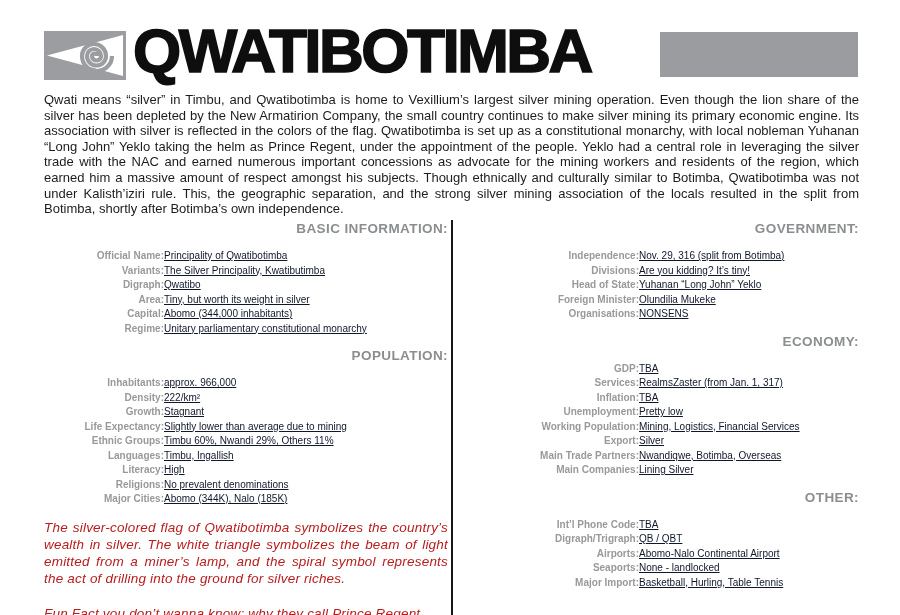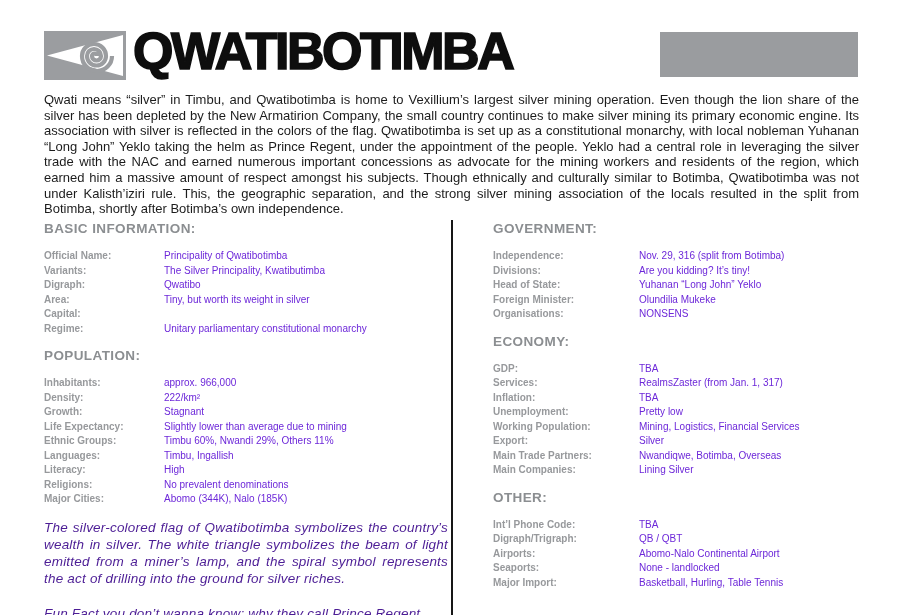--- a/index.html
+++ b/index.html
@@ -5,44 +5,44 @@
   html,body{margin:0;padding:0;background:#ffffff;}
   .page{
     position:relative;width:900px;height:615px;overflow:hidden;background:#ffffff;
     font-family:"Liberation Sans", sans-serif;color:#1c1c1c;
   }
   
   .flag{position:absolute;left:44px;top:31px;width:82px;height:49px;}
   .flag svg{display:block;}
   .page-title{
     position:absolute;left:133px;top:20px;margin:0;
-    font-size:52px;line-height:62px;font-weight:bold;letter-spacing:-2.5px;
+    font-size:62px;line-height:62px;font-weight:bold;letter-spacing:-2.5px;
     color:#0e0e0e;-webkit-text-stroke:1.6px #0e0e0e;white-space:nowrap;
   }
   .banner{position:absolute;left:660px;top:32px;width:198px;height:45px;background:#9a9c9f;}
   
   .intro{
     position:absolute;left:44px;top:92px;width:815px;margin:0;
     font-size:13px;line-height:15.6px;text-align:justify;color:#1c1c1c;
   }
   
   .col{position:absolute;top:221px;}
   .col-left{left:44px;width:404px;--lw:120px;}
   .col-right{left:493px;width:366px;--lw:146px;}
   .divider{position:absolute;left:451px;top:220px;width:2px;height:395px;background:#171717;}
-  .section{margin:0 0 12px 0;}
+  .section{margin:0 0 12px 0;text-align:right;}
   .section-heading{
     margin:0 0 13px 0;font-size:13.5px;font-weight:bold;color:#8b8e91;letter-spacing:.4px;
   }
   .row{display:flex;white-space:nowrap;font-size:10px;line-height:14.5px;}
   .row .lbl{flex:0 0 var(--lw);font-weight:bold;color:#97999c;}
-  .row .val{color:#6d28d9;}
+  .row .val{color:#0f172a;text-decoration:underline;}
   .note{
     margin:11px 0 0 0;font-size:13.5px;line-height:17.3px;font-style:italic;
-    color:#4c1d95;letter-spacing:.2px;
+    color:#b91c1c;letter-spacing:.2px;
   }
   .note.justify{text-align:justify;}
   .note + .note{margin-top:17px;}
 </style>
 </head>
 <body>
 
 <div class="page">
 
   <div class="flag">
@@ -73,20 +73,21 @@
         <div class="row">
           <span class="lbl">Digraph:</span>
           <span class="val">Qwatibo</span>
         </div>
         <div class="row">
           <span class="lbl">Area:</span>
           <span class="val">Tiny, but worth its weight in silver</span>
         </div>
         <div class="row">
           <span class="lbl">Capital:</span>
+          <span class="val">Abomo (344,000 inhabitants)</span>
         </div>
         <div class="row">
           <span class="lbl">Regime:</span>
           <span class="val">Unitary parliamentary constitutional monarchy</span>
         </div>
       </section>
       <section class="section">
         <h2 class="section-heading">POPULATION:</h2>
         <div class="row">
           <span class="lbl">Inhabitants:</span>

